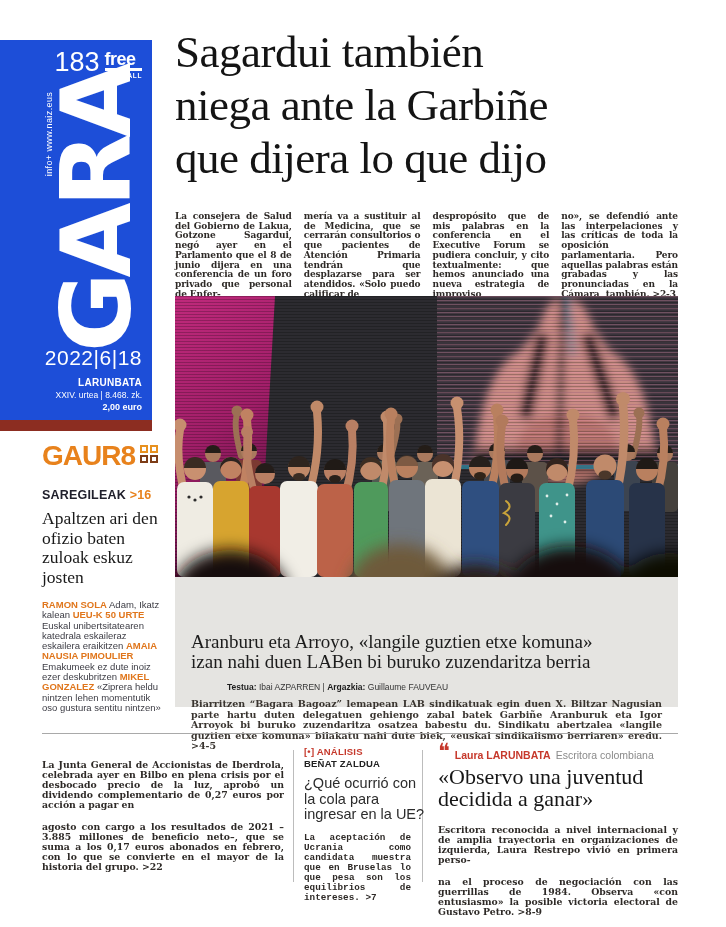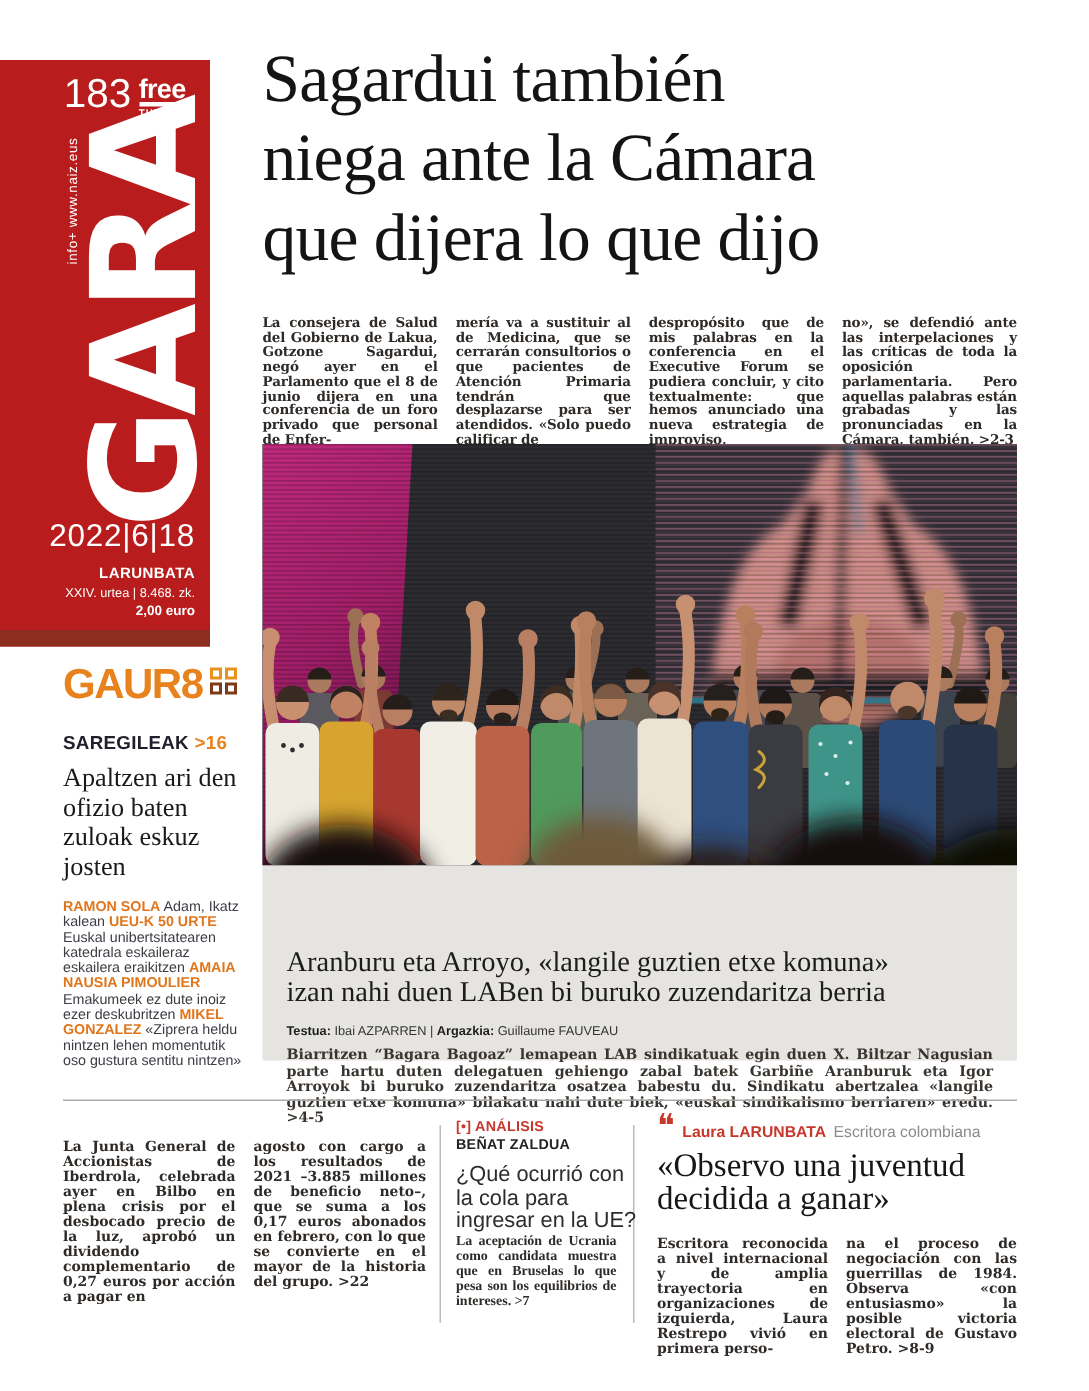--- a/index.html
+++ b/index.html
@@ -1,20 +1,20 @@
 <!DOCTYPE html>
 <html><head>
 <meta charset="utf-8">
 <style>
   html,body{margin:0;padding:0;background:#ffffff;}
   .page{position:relative;width:726px;height:927px;background:#fff;overflow:hidden;
         font-family:"Liberation Sans","DejaVu Sans",sans-serif;}
 
   
-  .masthead{position:absolute;left:0;top:40px;width:140px;height:391px;background:#b91c1c;}
+  .masthead{position:absolute;left:0;top:40px;width:152px;height:391px;background:#1d4ed8;}
   .mast-strip{position:absolute;left:0;bottom:0;width:100%;height:11px;background:#8c2d21;}
   .free-row{position:absolute;top:8px;right:10px;display:flex;align-items:flex-start;gap:5px;color:#fff;}
   .free-num{font-size:27px;font-weight:300;line-height:28px;letter-spacing:0;}
   .free-block{margin-top:3px;text-align:left;}
   .free-word{font-size:18px;font-weight:800;line-height:17px;border-bottom:3px solid #fff;letter-spacing:-0.5px;}
   .free-sub{font-size:6.5px;font-weight:700;letter-spacing:0.6px;margin-top:1px;}
   .info-vert{position:absolute;left:-14px;top:88px;width:125px;height:12px;line-height:12px;
              transform:rotate(-90deg);color:#fff;font-size:9px;letter-spacing:0.4px;text-align:center;}
   .gara-logo{position:absolute;left:-33px;top:132px;width:264px;height:96px;line-height:92px;
              transform:rotate(-90deg);text-align:center;color:#fff;font-weight:800;
@@ -52,43 +52,43 @@
   .pref{font-weight:800;white-space:nowrap;}
 
   
   .photo{position:absolute;left:175px;top:296px;width:503px;height:281px;overflow:hidden;background:#2c2b30;}
 
   
   .caption{position:absolute;left:175px;top:577px;width:503px;height:130px;background:#e5e4e1;box-sizing:border-box;
            padding:10px 16px 0 16px;}
   .cap-title{font-family:"Liberation Serif","DejaVu Serif",serif;font-size:19px;line-height:20px;color:#1c1c1c;margin-top:45px;}
   .cap-title div{white-space:nowrap;}
-  .cap-credits{margin-top:10px;font-size:8.5px;color:#333;}
+  .cap-credits{margin-top:10px;font-size:8.5px;color:#333;margin-left:36px;}
   .cap-credits .lbl{font-weight:800;color:#1d1d1d;}
   .cap-body{margin-top:7px;font-family:"DejaVu Serif","Liberation Serif",serif;font-weight:700;
             font-size:9.5px;line-height:10.5px;color:#39342f;text-align:justify;}
 
   
   .hrule{position:absolute;left:42px;top:733px;width:636px;height:1px;background:#a9a9a9;}
   .vrule{position:absolute;top:750px;width:1px;height:132px;background:#bcbcbc;}
   .v1{left:293px;} .v2{left:422px;}
 
   .art1{position:absolute;left:42px;top:747px;width:242px;}
   .art1-title{font-family:"Liberation Serif","DejaVu Serif",serif;font-size:21px;line-height:20.5px;color:#161616;}
   .art1-title div{white-space:nowrap;}
-  .two-cols{display:flex;gap:12px;margin-top:13px;}
+  .two-cols{display:flex;gap:12px;margin-top:13px;flex-direction:column;}
   .two-cols .c{flex:1;font-family:"DejaVu Serif","Liberation Serif",serif;font-weight:700;
                font-size:9.3px;line-height:10px;color:#2e2a27;text-align:justify;}
 
   .analysis{position:absolute;left:304px;top:746px;width:107px;}
   .an-kicker{color:#c6382b;font-weight:800;font-size:9.5px;letter-spacing:0.2px;}
   .an-author{color:#222;font-weight:800;font-size:9.5px;margin-top:1px;letter-spacing:0.2px;}
   .an-headline{margin-top:7px;font-size:14.5px;line-height:15.5px;color:#2c2c2c;font-weight:400;}
   .an-headline div{white-space:nowrap;}
-  .an-body{font-family:Liberation Serif, serif;font-weight:700;
+  .an-body{margin-top:10px;font-family:Liberation Mono, monospace;font-weight:700;
            font-size:9.3px;line-height:10px;color:#2e2a27;text-align:justify;}
 
   .interview{position:absolute;left:438px;top:745px;width:240px;}
   .iv-head{display:flex;align-items:baseline;gap:5px;}
   .quote-icon{color:#c6382b;font-size:22px;line-height:14px;font-family:"DejaVu Sans",sans-serif;}
   .iv-author{color:#c6382b;font-weight:800;font-size:10.5px;}
   .iv-role{color:#8a8a8a;font-size:10.5px;}
   .iv-headline{margin-top:5px;font-family:"Liberation Serif","DejaVu Serif",serif;
                font-size:22px;line-height:21.5px;color:#161616;}
   .iv-headline div{white-space:nowrap;}
@@ -141,21 +141,21 @@
     <div class="sb-items">
       <span class="sb-item"><span class="auth">RAMON SOLA</span><span> Adam, Ikatz kalean</span></span>
       <span class="sb-item"><span class="auth">UEU-K 50 URTE</span><span> Euskal unibertsitatearen katedrala eskaileraz eskailera eraikitzen</span></span>
       <span class="sb-item"><span class="auth">AMAIA NAUSIA PIMOULIER</span><span> Emakumeek ez dute inoiz ezer deskubritzen</span></span>
       <span class="sb-item"><span class="auth">MIKEL GONZALEZ</span><span> «Ziprera heldu nintzen lehen momentutik oso gustura sentitu nintzen»</span></span>
     </div>
   </div>
 
   <div class="lead-headline">
     <div>Sagardui también</div>
-    <div>niega ante la Cámara</div>
+    <div>niega ante la Garbiñe</div>
     <div>que dijera lo que dijo</div>
   </div>
   <div class="lead-cols">
     <div class="lead-col">La consejera de Salud del Gobierno de Lakua, Gotzone Sagardui, negó ayer en el Parlamento que el 8 de junio dijera en una conferencia de un foro privado que personal de Enfer-</div>
     <div class="lead-col">mería va a sustituir al de Medicina, que se cerrarán consultorios o que pacientes de Atención Primaria tendrán que desplazarse para ser atendidos. «Solo puedo calificar de</div>
     <div class="lead-col">despropósito que de mis palabras en la conferencia en el Executive Forum se pudiera concluir, y cito textualmente: que hemos anunciado una nueva estrategia de improviso,</div>
     <div class="lead-col"><span>no», se defendió ante las interpelaciones y las críticas de toda la oposición parlamentaria. Pero aquellas palabras están grabadas y las pronunciadas en la Cámara, también. </span><span class="pref">&gt;2-3</span></div>
   </div>
 
   <div class="photo">

